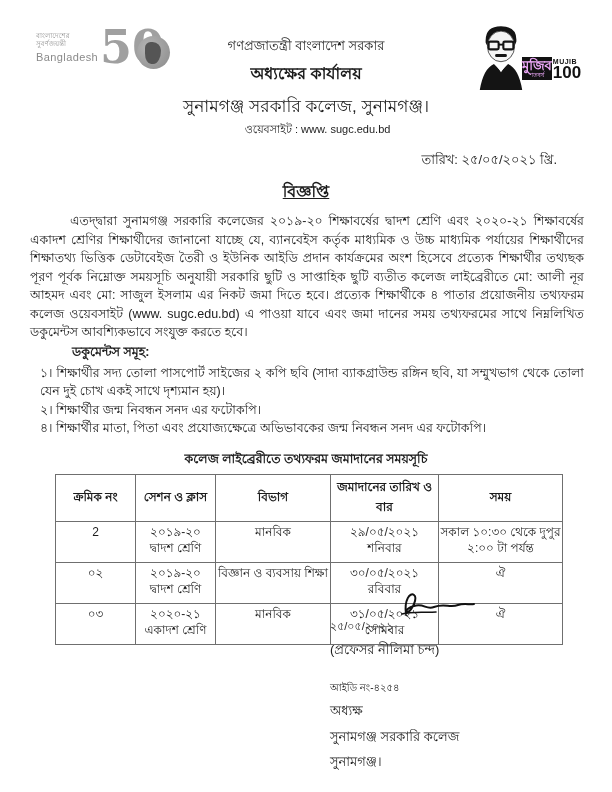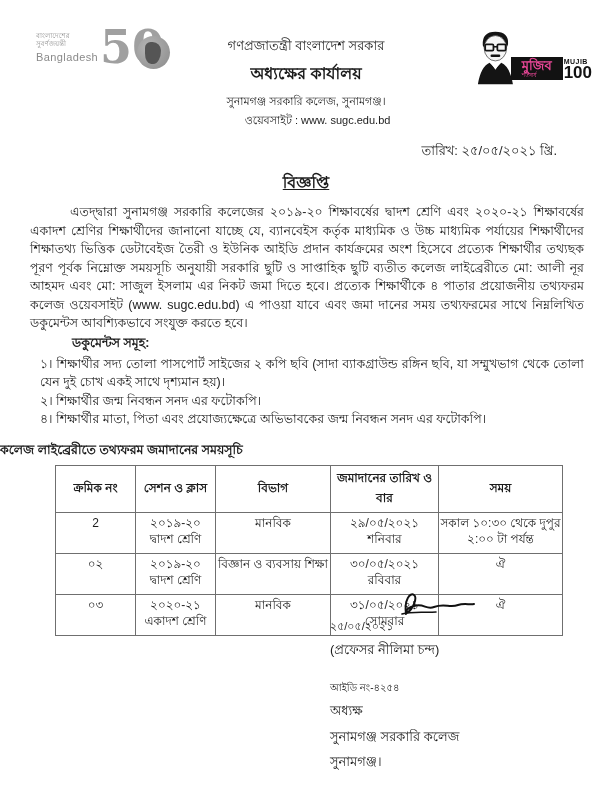--- a/index.html
+++ b/index.html
@@ -20,45 +20,45 @@
   .b50-en { font-size:11px; letter-spacing:.4px; margin-top:3px; color:#8a8a8a; }
   .b50-mark { position:relative; margin-left:2px; }
   .b50-num { font-family:"DejaVu Serif", serif; font-weight:bold; font-size:46px; line-height:46px; color:#a0a0a0; }
   .b50-zero { position:absolute; right:-6px; top:12px; width:33px; height:33px; border-radius:50%;
               background:radial-gradient(circle at 35% 35%, #b5b5b5, #8a8a8a); }
   .b50-map { position:absolute; left:8px; top:6px; width:16px; height:22px; background:#555;
              border-radius:40% 60% 55% 45% / 30% 45% 70% 55%; }
 
   .logo-right { position:absolute; right:20px; top:12px; width:118px; height:78px; display:flex; align-items:flex-end; }
   .mujib-text { display:flex; align-items:flex-end; margin-left:-6px; margin-bottom:10px; }
-  .mujib-box { background:#121212; color:#ec4899; padding:2px 11px 1px; }
+  .mujib-box { background:#121212; color:#f0abfc; text-align:center; padding:2px 0 1px; }
   .mujib-box .bn-big { font-size:13px; font-weight:bold; line-height:13px; }
   .mujib-box .bn-small { font-size:6px; line-height:7px; }
   .mujib-en { margin-left:1px; line-height:1; color:#121212; }
   .mujib-en .en-word { font-size:7px; font-weight:bold; letter-spacing:.5px; }
   .mujib-en .en-num { font-size:17px; font-weight:bold; line-height:15px; }
 
   
   .head-center { padding-top:36px; text-align:center; }
   .h-govt { font-size:13px; }
   .h-office { font-size:16px; font-weight:bold; margin-top:4px; }
-  .h-college { font-size:11px; margin-top:5px; }
+  .h-college { font-size:17px; margin-top:5px; }
   .h-contact { font-size:10.5px; margin-top:4px; color:#222; }
   .email { color:#222; text-decoration:underline; cursor:pointer; }
   .h-web { font-size:11px; margin-top:0;padding-left:23px; }
   .date-line { text-align:right; margin:10px 55px 0 0; font-size:13px; }
 
   
   .notice-title { text-align:center; font-size:16px; font-weight:bold; text-decoration:underline; margin-top:8px; }
   .body-para { margin:6px 28px 0 30px; font-size:12.5px; line-height:18.5px; text-align:justify; text-indent:40px; }
   .doc-heading { margin:1px 0 0 72px; font-size:12.5px; font-weight:bold; }
   .doc-list { margin:1px 28px 0 40px; font-size:12.5px; line-height:18.5px; text-align:justify; }
 
   
-  .table-title { font-size:12.5px; font-weight:bold; margin-top:12px; }
+  .table-title { text-align:center; font-size:12.5px; font-weight:bold; margin-top:12px; }
   table.schedule { border-collapse:collapse; margin:4px 0 0 55px; table-layout:fixed; }
   .schedule th, .schedule td { border:1px solid #6f6f6f; }
   .schedule th { font-size:12px; font-weight:bold; padding:3px 1px; text-align:center; }
   .schedule td { font-size:12px; text-align:center; vertical-align:top; padding:2px 1px 5px; line-height:16.5px; }
 
   
   .sign-block { position:absolute; left:330px; top:590px; width:210px; text-align:left; }
   .scribble { display:block; margin:0 auto; }
   .sig-date { font-size:11px; margin-top:-2px; }
   .sig-name { font-size:13px; margin-top:3px; }

